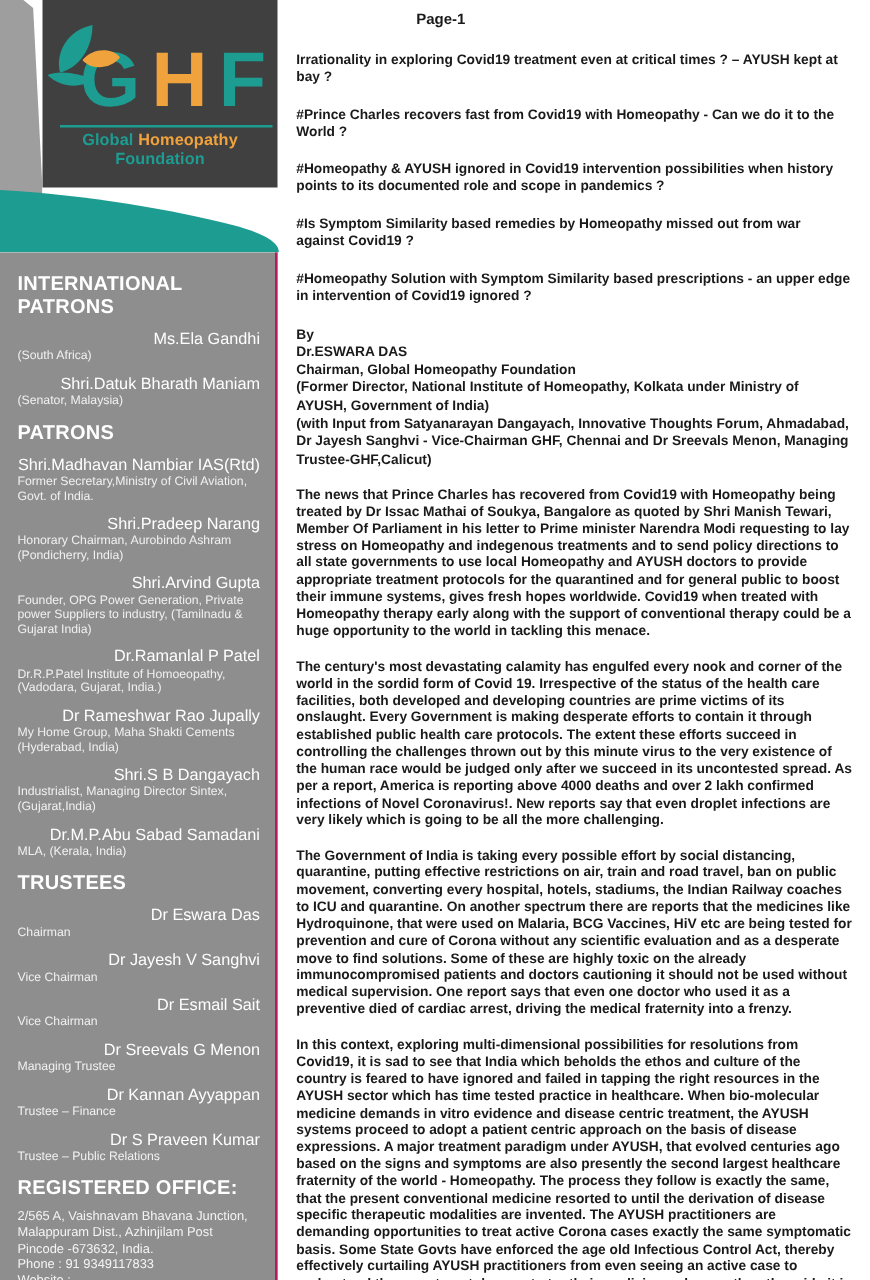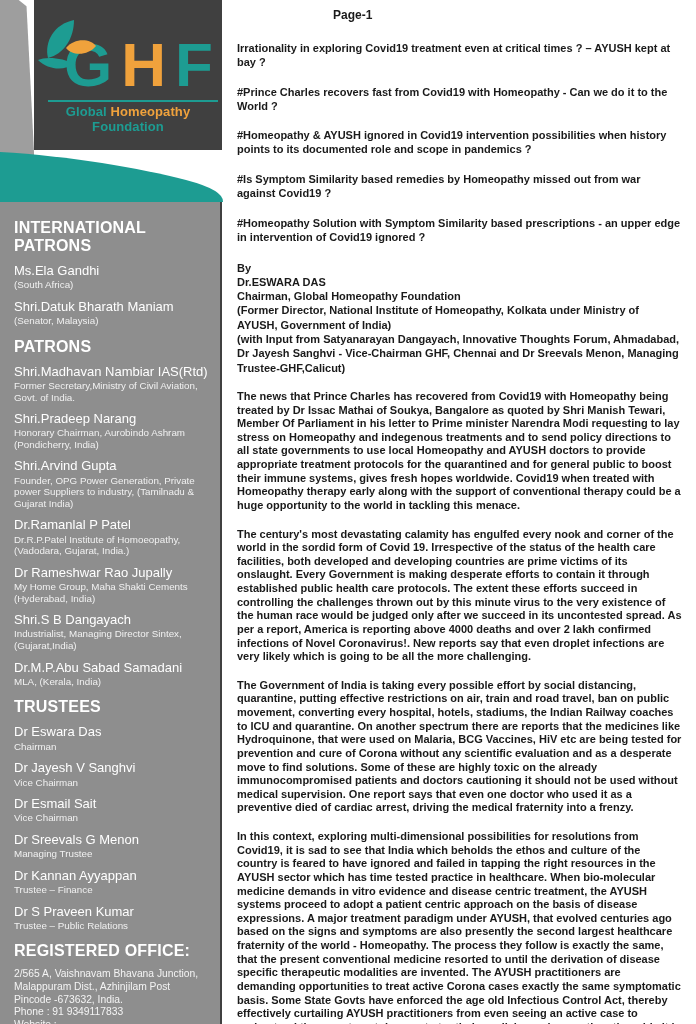--- a/index.html
+++ b/index.html
@@ -12,25 +12,25 @@
   .logo-area{position:absolute;left:34px;top:0;width:188px;height:150px;background:#404040;}
   .ghf-letters{position:absolute;left:30px;top:34px;font-size:62px;font-weight:700;
                letter-spacing:9px;line-height:1;}
   .lt-teal{color:#1d9c92;} .lt-orange{color:#f0a23c;}
   .leaf-svg{position:absolute;left:2px;top:18px;z-index:2;}
   .logo-rule{position:absolute;left:14px;right:4px;top:100px;border-top:2px solid #1d9c92;}
   .logo-sub{position:absolute;left:-4px;width:196px;top:104px;text-align:center;
             font-size:13px;font-weight:700;letter-spacing:0.1px;}
   .swoosh{position:absolute;left:0;top:140px;}
   .sidebar{position:absolute;left:0;top:202px;width:222px;height:822px;background:#8e8e8e;
-           border-right:2px solid #404040;box-sizing:border-box;color:#ffffff;
+           border-right:2px solid #be185d;box-sizing:border-box;color:#ffffff;
            padding:6px 12px 0 14px;}
   .sb-heading{font-size:16px;font-weight:700;letter-spacing:0.2px;margin:11px 0 2px 0;}
   .sb-entry{margin-top:9px;}
-  .sb-name{font-size:13px;line-height:1.1;}
+  .sb-name{font-size:13px;line-height:1.1;text-align:right;}
   .sb-desc{font-size:9.8px;line-height:1.18;color:#f1f1f1;margin-top:1px;}
   .sb-address{font-size:10.3px;line-height:1.22;margin-top:8px;white-space:pre-line;color:#f4f4f4;}
 
   
   .main{position:absolute;left:222px;top:0;width:474px;height:1024px;box-sizing:border-box;
         padding:8px 14px 0 15px;}
   .page-label{font-size:12px;font-weight:700;margin:0 0 20px 96px;}
   .headline{font-size:11px;font-weight:700;line-height:1.26;margin:0 0 16px 0;}
   .byline{font-size:11px;font-weight:700;line-height:1.3;white-space:pre-line;margin:16px 0 0 0;}
   .para{font-size:11px;font-weight:700;line-height:1.24;margin:15px 0 0 0;text-align:left;}

